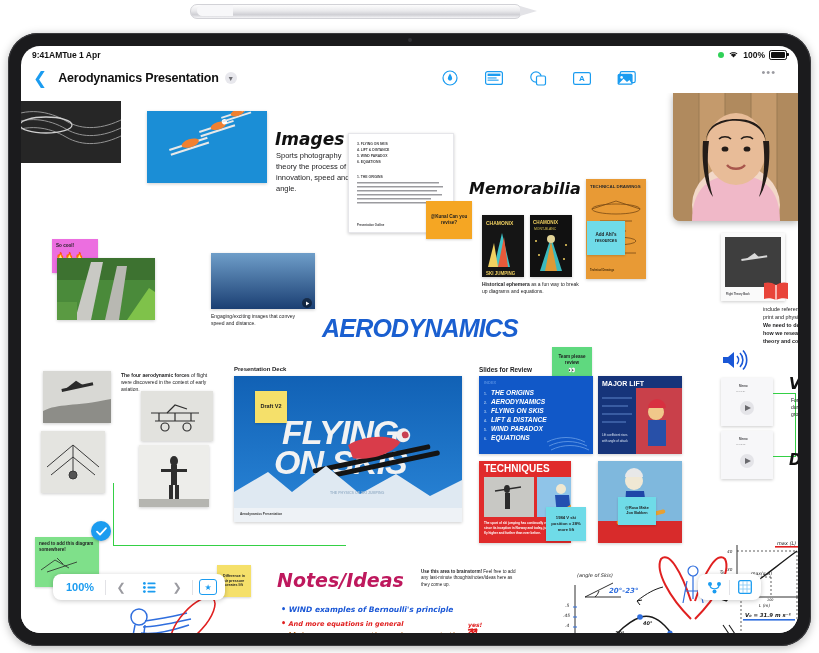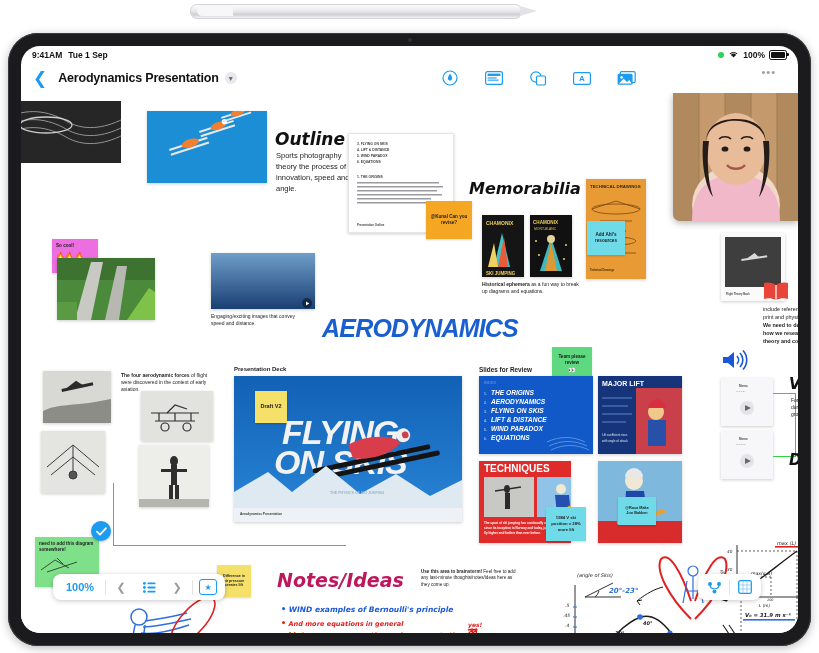--- a/index.html
+++ b/index.html
@@ -17,21 +17,21 @@
   
   .ipad{position:absolute;left:8px;top:33px;width:803px;height:613px;
     background:#1b1b1d;border-radius:30px;
     box-shadow:0 2px 10px rgba(0,0,0,.28), inset 0 0 0 1px #3a3a3d;}
   .ipad-inner{position:absolute;left:13px;top:13px;width:777px;height:587px;border-radius:19px;overflow:hidden;background:#fff;}
   .camera{position:absolute;left:50%;top:5px;transform:translateX(-50%);width:4px;height:4px;border-radius:50%;background:#303034;}
 
   
   .statusbar{position:absolute;left:0;top:0;width:777px;height:17px;display:flex;align-items:center;
     padding:0 11px;box-sizing:border-box;font-size:8.5px;color:#111;font-weight:700;}
-  .sb-left{display:flex;gap:6px;align-items:center;}
+  .sb-left{display:flex;align-items:center;}
   .sb-right{margin-left:auto;display:flex;gap:4px;align-items:center;font-weight:600;}
   .rec-dot{width:6px;height:6px;border-radius:50%;background:#30d158;}
   .batt{width:16px;height:8px;border:1px solid #111;border-radius:2.2px;position:relative;}
   .batt:before{content:"";position:absolute;left:1px;top:1px;bottom:1px;right:1px;background:#111;border-radius:1px;}
   .batt:after{content:"";position:absolute;right:-2.6px;top:2px;width:1.6px;height:3px;background:#111;border-radius:0 1px 1px 0;}
 
   
   .navbar{position:absolute;left:0;top:17px;width:777px;height:30px;display:flex;align-items:center;padding:0 12px;box-sizing:border-box;}
   .back-chev{color:#1b9cf0;font-size:17px;font-weight:400;line-height:1;cursor:pointer;}
   .doc-title{font-size:12.5px;font-weight:700;color:#111;margin-left:11px;letter-spacing:-.2px;}
@@ -81,21 +81,21 @@
       <div class="pencil-flat"></div>
     </div>
 
   <div class="ipad">
     <div class="camera"></div>
     <div class="ipad-inner">
 
       <div class="statusbar">
         <div class="sb-left">
           <span>9:41AM</span>
-          <span>Tue 1 Sep</span>
+          <span>Tue 1 Apr</span>
         </div>
         <div class="sb-right">
           <span class="rec-dot"></span>
           <svg width="11" height="9" viewBox="0 0 11 9">
             <path d="M5.5 7.6 L3.7 5.6 a2.6 2.6 0 0 1 3.6 0 Z" fill="#111"></path>
             <path d="M1.9 3.9 a5.2 5.2 0 0 1 7.2 0" stroke="#111" stroke-width="1.1" fill="none"></path>
             <path d="M3.2 5.3 a3.3 3.3 0 0 1 4.6 0" stroke="#111" stroke-width="1.1" fill="none"></path>
           </svg>
           <span>100%</span>
           <span class="batt"></span>
@@ -178,21 +178,21 @@
               <g transform="translate(74,6) rotate(-18)">
                 <rect x="0" y="0" width="30" height="1.8" fill="#e8e8e8"></rect>
                   <rect x="0" y="4" width="30" height="1.8" fill="#e8e8e8"></rect>
                 <ellipse cx="17" cy="1" rx="7" ry="3.2" fill="#f08030"></ellipse>
                   <circle cx="23" cy="-1" r="2.2" fill="#fff"></circle>
               </g>
             </g>
           </svg>
         </div>
 
-        <div class="el hand" style="left:254px;top:36px;font-size:17px;color:#111;">Outline</div>
+        <div class="el hand" style="left:254px;top:36px;font-size:17px;color:#111;">Images</div>
         <div class="el" style="left:255px;top:58px;width:76px;font-size:7.5px;line-height:1.45;color:#1d1d1f;">Sports photography theory the process of innovation, speed and angle.</div>
 
         <div class="imgbox shadow" style="left:327px;top:40px;width:104px;height:98px;background:#fff;border:1px solid #e6e6ea;">
           <svg width="104" height="98" viewBox="0 0 104 98">
             <rect width="104" height="98" fill="#fff"></rect>
             <g fill="#3f3f42" font-size="3.4" font-family="Liberation Sans, sans-serif" font-weight="700">
               <text x="8" y="11">3. FLYING ON SKIS</text>
                 <text x="8" y="17">4. LIFT &amp; DISTANCE</text>
               <text x="8" y="23">5. WIND PARADOX</text>
                 <text x="8" y="29">6. EQUATIONS</text>

